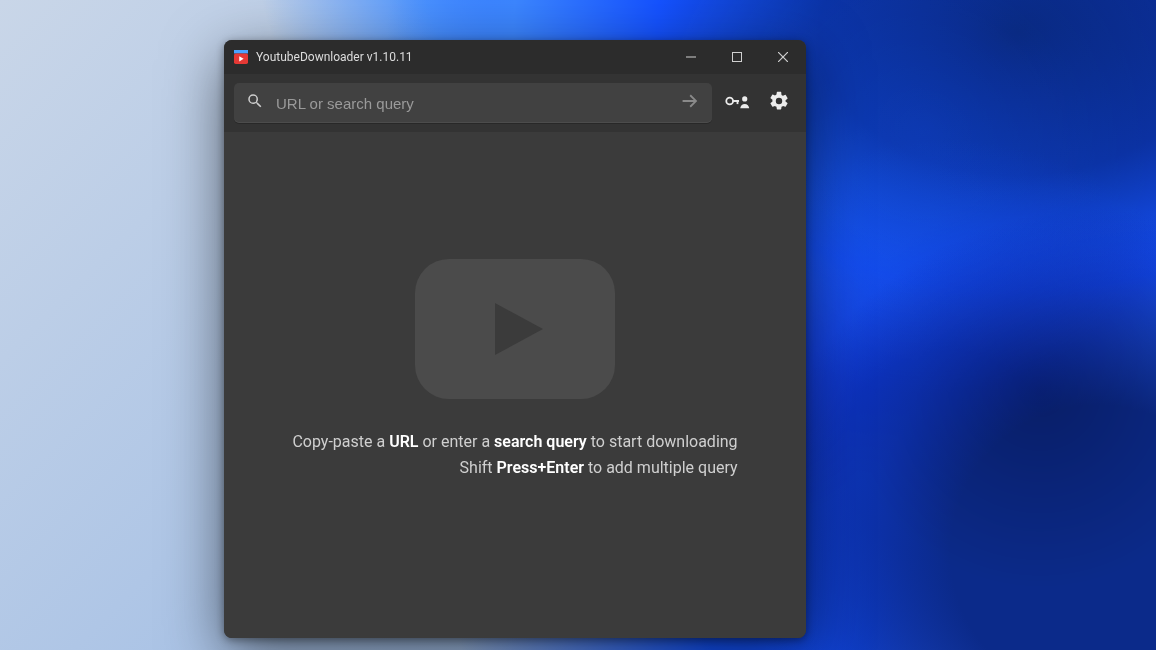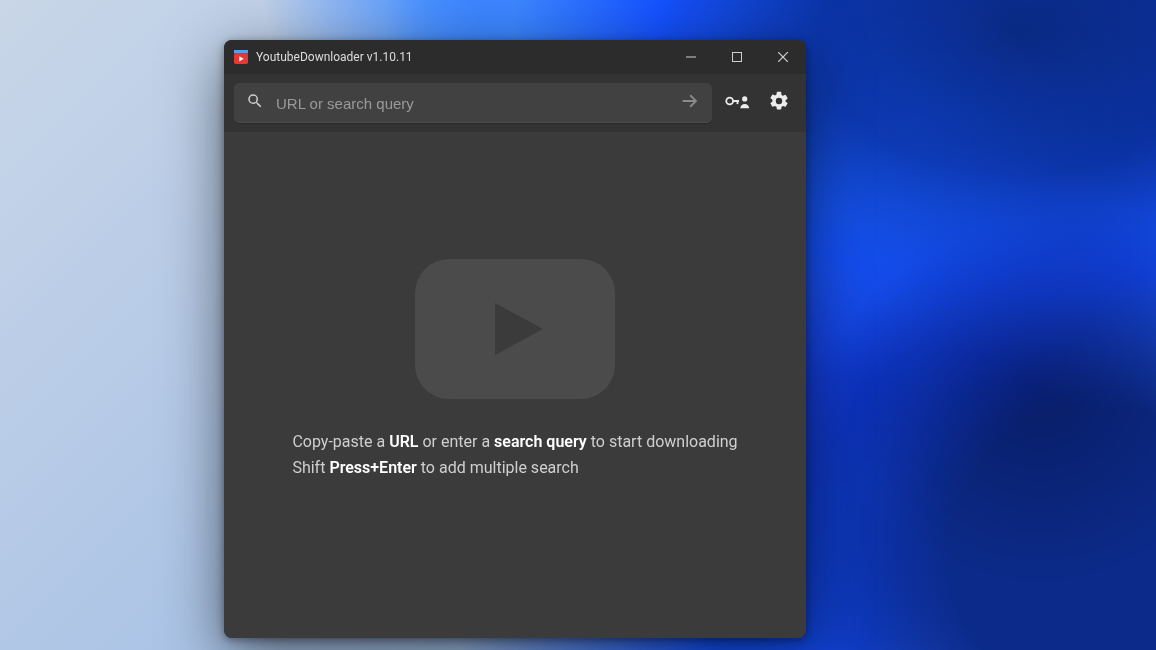--- a/index.html
+++ b/index.html
@@ -137,21 +137,21 @@
     padding-bottom: 40px;
   }
   .yt-logo {
     width: 200px;
     height: 140px;
     color: #4b4b4b;
     margin-bottom: 30px;
     margin-top: 10px;
   }
   .hint {
-    text-align: left;
+    text-align: right;
     color: #cfcfcf;
     font-size: 16px;
     line-height: 1.6;
     padding: 0 30px;
   }
   .hint b { color: #ffffff; font-weight: 600; }
 </style>
 </head>
 <body>
 
@@ -228,18 +228,18 @@
       <svg width="200" height="140" viewBox="0 0 200 140">
         <rect x="0" y="0" width="200" height="140" rx="34" ry="34" fill="currentColor"></rect>
         <polygon points="80,44 80,96 128,70" fill="#3b3b3b"></polygon>
       </svg>
     </div>
     <div class="hint">
       <div>
         <span>Copy-paste a </span><b>URL</b><span> or enter a </span><b>search query</b><span> to start downloading</span>
       </div>
       <div>
-        <span>Shift </span><b>Press+Enter</b><span> to add multiple search</span>
+        <span>Shift </span><b>Press+Enter</b><span> to add multiple query</span>
       </div>
     </div>
   </div>
 
 </div>
 
 </body></html>

